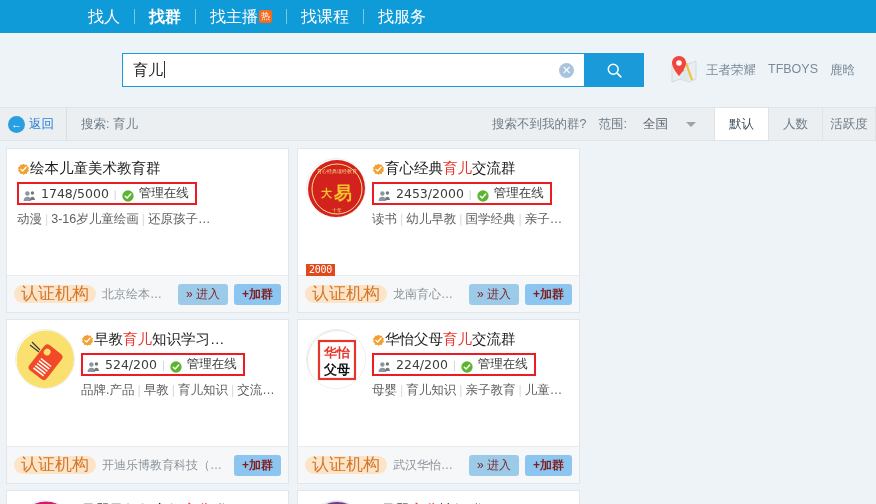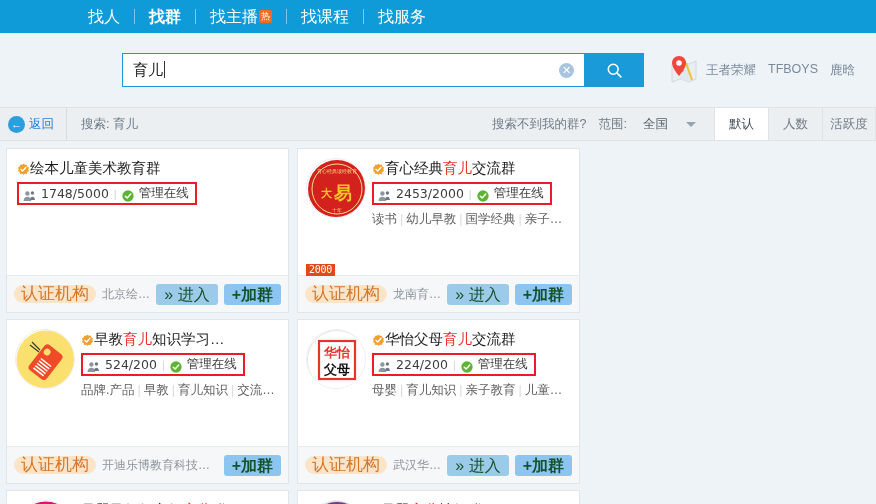--- a/index.html
+++ b/index.html
@@ -275,25 +275,25 @@
     font-size: 12px;
     color: #8b949b;
     white-space: nowrap;
     overflow: hidden;
     text-overflow: ellipsis;
     flex: 1;
     min-width: 0;
   }
   .btn {
     flex: none;
-    font-size: 16px;
+    font-size: 12px;
     line-height: 21px;
     padding: 0 8px;
     border-radius: 3px;
-    color: #14532d;
+    color: #7f1d1d;
     cursor: pointer;
     white-space: nowrap;
   }
   .btn-enter { background: #9ccbea; }
   .btn-join { background: #8cc5ef; font-weight: bold; }
   .push-right { margin-left: auto; }
 </style>
 </head>
 <body>
 
@@ -379,21 +379,21 @@
   <circle cx="11.6" cy="3.3" r="2.1" fill="#6f7880"></circle>
   <path d="M8.6 12 q0.6 -4.2 3 -4.2 q2.6 0 3.2 4.2z" fill="#6f7880"></path>
 </svg></span>
             <span class="count">1748/5000</span>
             <span class="divider-v">|</span>
             <span class="online-dot"><svg viewBox="0 0 14 14" width="12" height="12">
   <circle cx="7" cy="7" r="6.6" fill="#5bb531"></circle>
   <path d="M3.8 7.2 L6 9.4 L10.2 4.6" stroke="#fff" stroke-width="1.7" fill="none" stroke-linecap="round" stroke-linejoin="round"></path>
 </svg></span>
             <span class="online-text">管理在线</span>
-          </div></div>
+          </div><div class="tags"><span>动漫</span><i>|</i><span>3-16岁儿童绘画</span><i>|</i><span>还原孩子…</span></div></div>
       </div>
       <div class="card-footer">
         <span class="cert-badge">认证机构</span>
         <span class="org-name">北京绘本原创教…</span>
         <span class="btn btn-enter">» 进入</span>
         <span class="btn btn-join">+加群</span>
       </div>
     </div>
     <div class="card">
       <div class="card-body">

